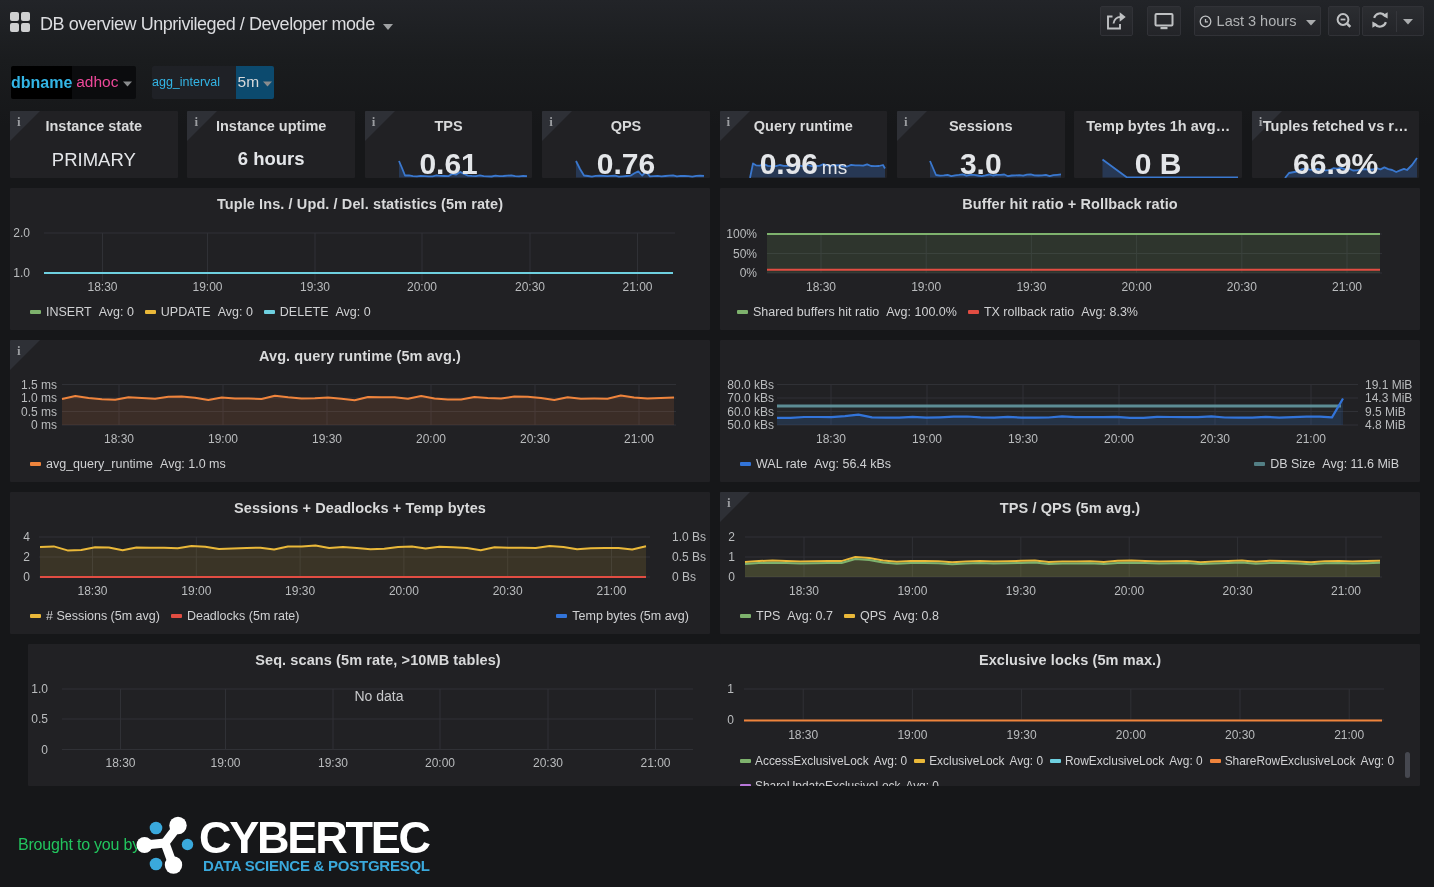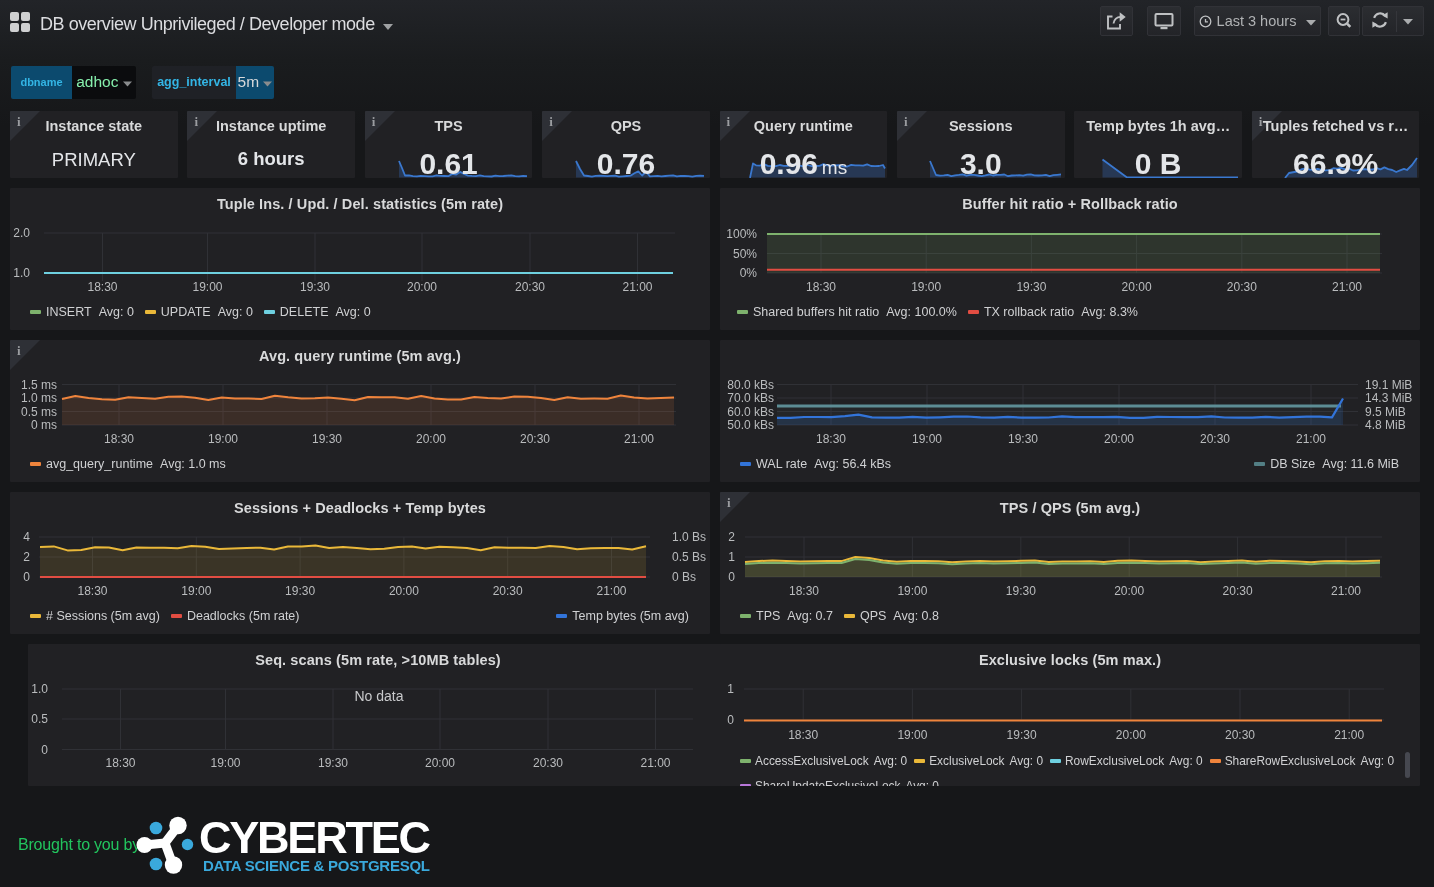--- a/index.html
+++ b/index.html
@@ -81,25 +81,25 @@
 <path d="M20.9 15.1 A6.4 6.4 0 0 1 9.7 17.1" fill="none" stroke-width="2.1"></path>
 <polygon points="7.4,20.7 7.4,14.5 12.8,17.6" stroke="none"></polygon>
 </g>
     </svg>
 <div style="position:absolute;left:33px;top:4px;width:1px;height:21px;background:#35363b"></div>
 <svg width="10" height="7" style="position:absolute;left:40px;top:11px">
       <polygon points="0,1 10,1 5,6.5" fill="#aaacae"></polygon>
     </svg>
   </div>
 
-<div style="position:absolute;left:11px;top:66px;width:61px;height:33px;background:#0c4a6e;border-radius:2px 0 0 2px;line-height:33px;color:#33b5e5;font-size:11px;font-weight:700;text-align:center">dbname</div>
-<div style="position:absolute;left:72px;top:66px;width:64px;height:33px;background:#0b0c0e;border-radius:0 2px 2px 0;line-height:32px;color:#86efac;font-size:15.5px;text-align:center">adhoc&nbsp;<svg width="9" height="6">
+<div style="position:absolute;left:11px;top:66px;width:61px;height:33px;background:#000000;border-radius:2px 0 0 2px;line-height:33px;color:#33b5e5;font-size:16px;font-weight:700;text-align:right">dbname</div>
+<div style="position:absolute;left:72px;top:66px;width:64px;height:33px;background:#0b0c0e;border-radius:0 2px 2px 0;line-height:32px;color:#ec4899;font-size:15.5px;text-align:center">adhoc&nbsp;<svg width="9" height="6">
       <polygon points="0,0.5 9,0.5 4.5,5.5" fill="#8a8c8e"></polygon>
     </svg></div>
-<div style="position:absolute;left:152px;top:66px;width:84px;height:33px;background:#1f2126;border-radius:2px 0 0 2px;line-height:33px;color:#33b5e5;font-size:12.5px;font-weight:700;text-align:center">agg_interval</div>
+<div style="position:absolute;left:152px;top:66px;width:84px;height:33px;background:#1f2126;border-radius:2px 0 0 2px;line-height:33px;color:#33b5e5;font-size:12.5px;font-weight:400;text-align:left">agg_interval</div>
 <div style="position:absolute;left:236px;top:66px;width:38px;height:33px;background:#0c4a6e;border-radius:0 2px 2px 0;line-height:32px;color:#d8d9da;font-size:15.5px;text-align:center">5m&nbsp;<svg width="9" height="6">
       <polygon points="0,0.5 9,0.5 4.5,5.5" fill="#8a8c8e"></polygon>
     </svg></div>
 
 <div class="panel" style="left:10px;top:188px;width:700px;height:142px">
     <div class="ptitle">Tuple Ins. / Upd. / Del. statistics (5m rate)</div>
     <svg width="700" height="142" style="position:absolute;left:0;top:0">
       <line x1="34" y1="45" x2="665" y2="45" stroke="#303136" stroke-width="1"></line>
       <line x1="92.5" y1="45" x2="92.5" y2="93" stroke="#303136" stroke-width="1"></line>
       <line x1="197.5" y1="45" x2="197.5" y2="93" stroke="#303136" stroke-width="1"></line>

